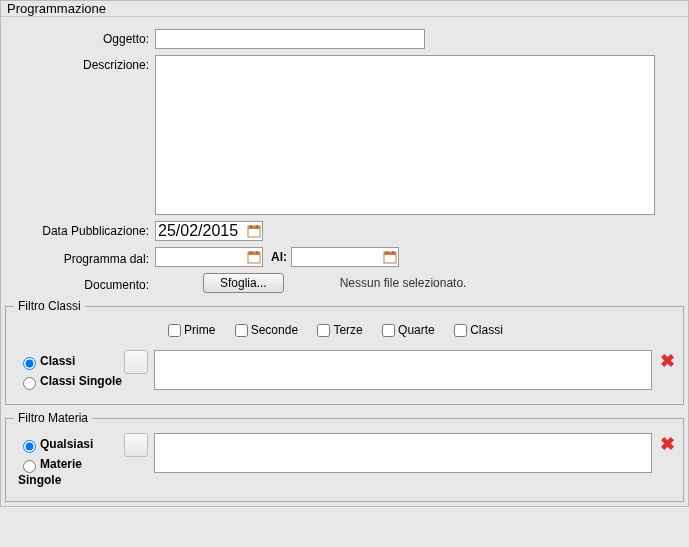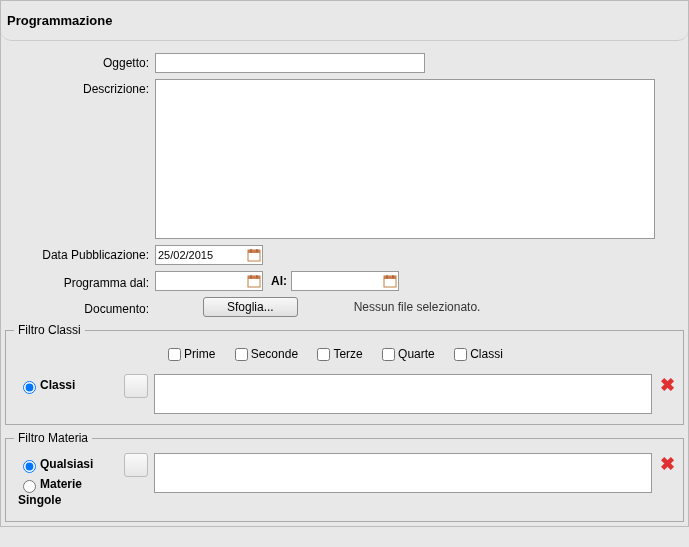--- a/index.html
+++ b/index.html
@@ -10,26 +10,25 @@
     font-size: 12px;
     background: #e8e8e8;
     color: #000;
     width: 689px;
   }
   .panel {
     background: #e8e8e8;
     border: 1px solid #bbb;
   }
   .panel-header {
-    font-weight: bold;
+    font-weight: normal;
     font-size: 13px;
-    padding: 12px 6px;
+    padding: 0 6px;
     background: #e8e8e8;
     border-bottom: 1px solid #ccc;
-    border-radius: 10px;
   }
   .form-row {
     display: flex;
     align-items: flex-start;
     margin: 6px 0;
   }
   .form-row .label {
     width: 150px;
     text-align: right;
     font-weight: normal;
@@ -57,42 +56,42 @@
     align-items: center;
     border: 1px solid #999;
     background: #fff;
     height: 20px;
   }
   .date-wrap input {
     border: none;
     height: 18px;
     padding: 0 2px;
     font-family: inherit;
-    font-size: 11px;
+    font-size: 16px;
     width: 90px;
     outline: none;
   }
   .cal-icon {
     width: 16px;
     height: 16px;
     display: inline-flex;
     align-items: center;
     justify-content: center;
     cursor: pointer;
   }
   .cal-icon svg { display:block; }
   .inline-label {
     font-weight: bold;
     padding: 0 4px 0 8px;
   }
   .btn {
     background: linear-gradient(#f8f8f8,#e0e0e0);
     border: 1px solid #888;
     border-radius: 3px;
-    padding: 2px 23px;
+    padding: 2px 16px;
     font-family: inherit;
     font-size: 12px;
     cursor: pointer;
   }
   .file-status {
     margin-left: 8px;
     color: #333;
   }
   .counter {
     text-align: right;
@@ -234,20 +233,21 @@
       <label><input type="checkbox" style=""><span>Prime</span></label>
       <label><input type="checkbox" style=""><span>Seconde</span></label>
       <label><input type="checkbox" style=""><span>Terze</span></label>
       <label><input type="checkbox" style=""><span>Quarte</span></label>
       <label><input type="checkbox" style=""><span>Classi</span></label>
     </div>
 
     <div class="filter-body">
       <div class="radio-col">
         <label><input type="radio" name="classi" checked="" style=""><span>Classi</span></label>
+        <label><input type="radio" name="classi" style=""><span>Classi Singole</span></label>
       </div>
       <button class="pick-btn"></button>
       <textarea class="list-area" style=""></textarea>
       <span class="del-icon">✖</span>
     </div>
   </fieldset>
 
   <fieldset class="group">
     <legend>Filtro Materia</legend>
 

